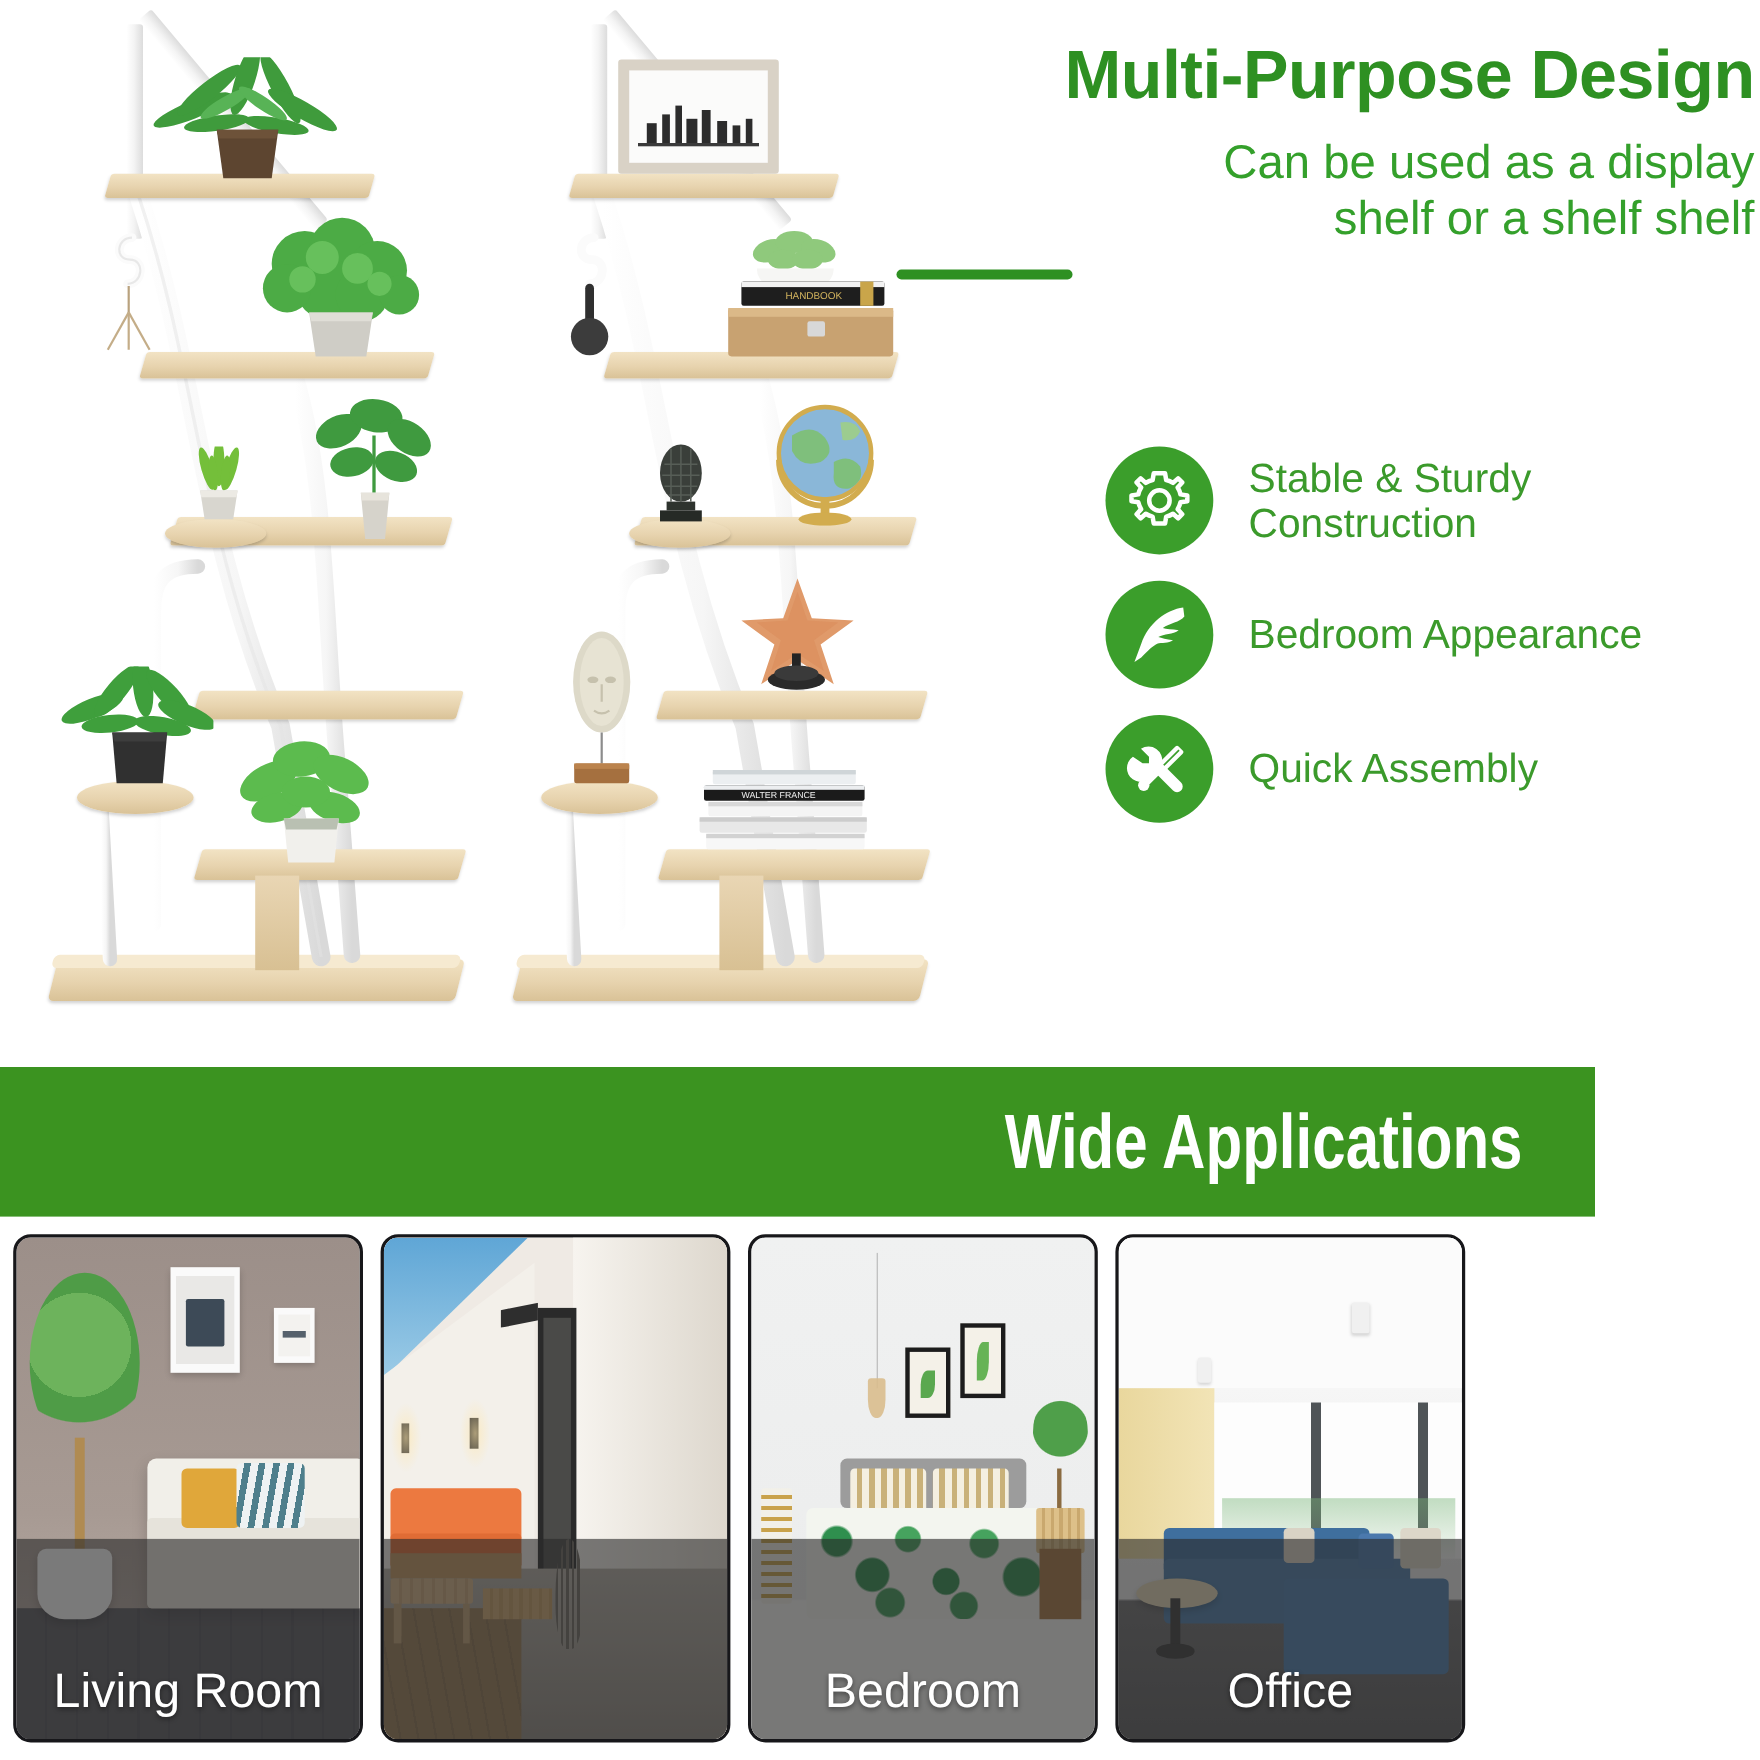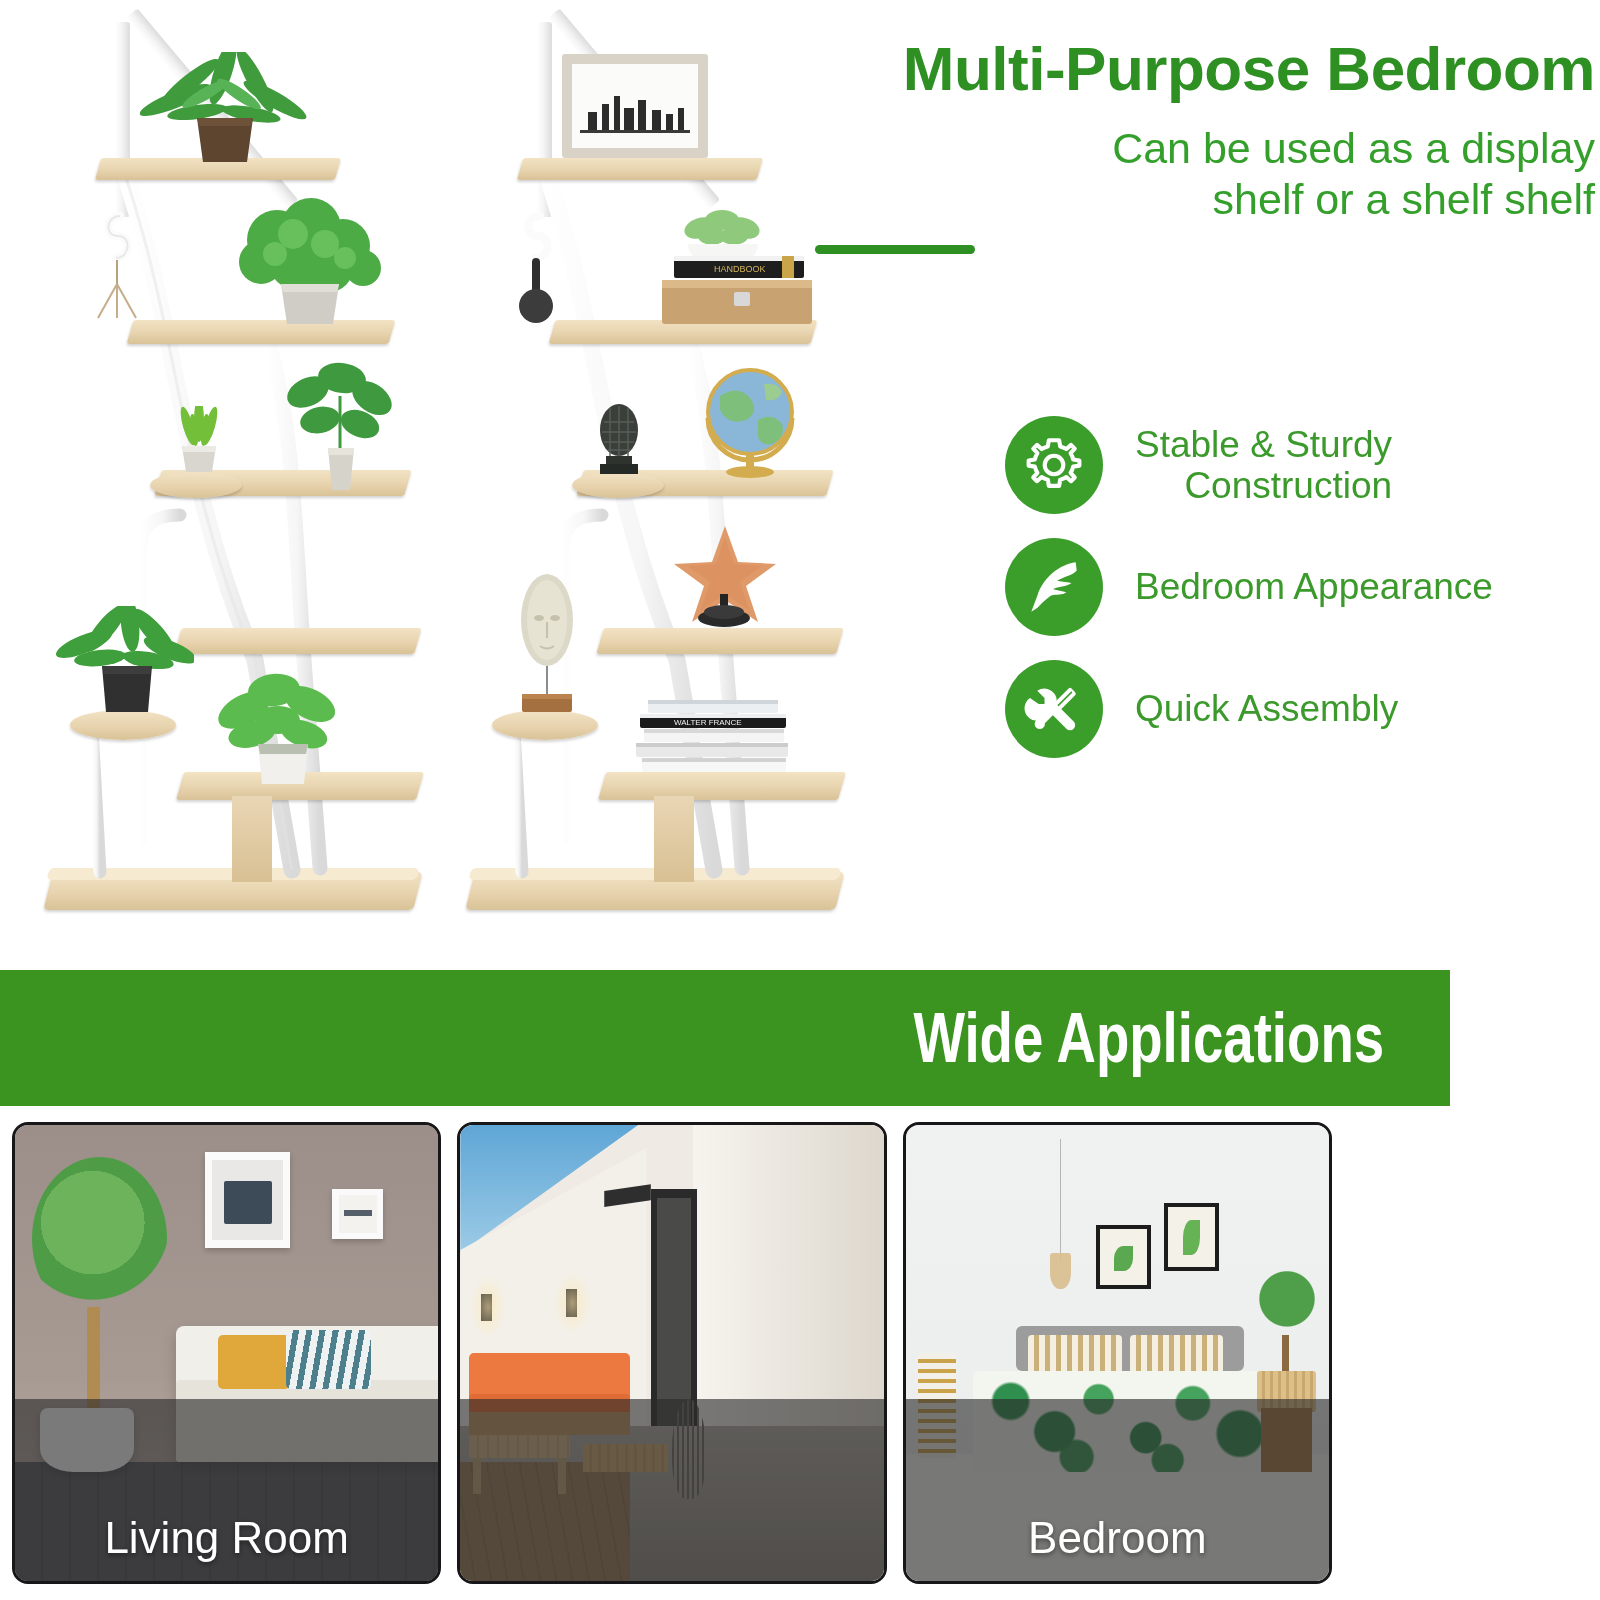--- a/index.html
+++ b/index.html
@@ -24,21 +24,21 @@
   #subtitle {
     margin-top: 22px; font-size: 43px; color: #34A02B;
     line-height: 1.18; text-align: right; font-weight: 400;
   }
   #title-divider {
     margin-top: 20px; margin-left: 60px;
     width: 160px; height: 9px; background:#2E9022; border-radius: 5px;
   }
 
   
-  #feature-list { position: absolute; left: 1005px; top: 415px; width: 590px; text-align: right; }
+  #feature-list { position: absolute; left: 1005px; top: 405px; width: 590px; }
   .feature-row { display:flex; align-items:center; margin-bottom: 22px; min-height: 100px; }
   .feature-badge {
     width: 98px; height: 98px; border-radius: 50%;
     background: #3B9E2B; flex: 0 0 98px;
     display:flex; align-items:center; justify-content:center;
   }
   .feature-badge svg { width: 66px; height: 66px; display:block; }
   .feature-label {
     margin-left: 32px; font-size: 37px; color: #3B9A2B;
     line-height: 1.12; font-weight: 400;
@@ -374,21 +374,21 @@
         <rect x="18" y="33" width="140" height="13" rx="2" fill="#f4f4f4"></rect>
         <rect x="18" y="33" width="140" height="4" fill="#d8d8d8"></rect>
         <rect x="10" y="47" width="152" height="14" rx="2" fill="#e8e8e8"></rect>
         <rect x="10" y="47" width="152" height="4" fill="#cccccc"></rect>
         <rect x="16" y="62" width="144" height="14" rx="2" fill="#f7f7f7"></rect>
         <rect x="16" y="62" width="144" height="4" fill="#d2d2d2"></rect>
       </svg>
     </div>
 
     <div id="headline-block">
-      <div id="main-title">Multi-Purpose Bedroom</div>
+      <div id="main-title">Multi-Purpose Design</div>
       <div id="subtitle">
         <div>Can be used as a display</div>
         <div>shelf or a shelf shelf</div>
       </div>
       <div id="title-divider"></div>
     </div>
 
     <div id="feature-list">
 
       <div class="feature-row">
@@ -579,15 +579,51 @@
                     background:repeating-linear-gradient(90deg,#ddc089 0 5px,#c9a86e 5px 8px);"></div>
         <div style="position:absolute;left:84%;top:62%;width:12%;height:14%;background:#a97842;"></div>
 
         <div style="position:absolute;left:3%;top:50%;width:9%;height:23%;border-radius:3px;
                     background:repeating-linear-gradient(180deg,#f2f0e8 0 6px,#c9a24a 6px 10px);"></div>
       </div>
       <div class="tile-overlay"></div>
       <div class="tile-label">Bedroom</div>
     </div>
 
+    <div class="tile">
+      <div class="tile-scene" style="background:linear-gradient(180deg,#fbfbfb 0%,#f6f6f6 30%,#e9e9e9 72%,#6f6f71 72.5%,#5c5c5e 100%);">
+
+        <div style="position:absolute;left:0;right:0;top:0;height:30%;background:#fbfbfb;"></div>
+        <div style="position:absolute;left:23%;top:24%;width:4%;height:5%;background:#f0f0f0;border-radius:2px;
+                    box-shadow:0 2px 3px rgba(0,0,0,.15);"></div>
+        <div style="position:absolute;left:68%;top:13%;width:5%;height:6%;background:#f0f0f0;border-radius:2px;
+                    box-shadow:0 2px 3px rgba(0,0,0,.15);"></div>
+
+        <div style="position:absolute;left:0;top:30%;width:28%;height:34%;
+                    background:linear-gradient(90deg,#e9d79d,#f2e4b6);"></div>
+
+        <div style="position:absolute;left:28%;top:33%;width:72%;height:31%;background:#fdfdfd;"></div>
+        <div style="position:absolute;left:28%;top:33%;width:72%;height:31%;
+                    background:repeating-linear-gradient(90deg,rgba(0,0,0,0) 0 88px,#4f5457 88px 97px);"></div>
+        <div style="position:absolute;left:30%;top:52%;width:68%;height:12%;
+                    background:linear-gradient(180deg,rgba(120,180,120,.45),rgba(200,220,190,.1));"></div>
+
+        <div style="position:absolute;left:13%;top:58%;width:60%;height:9%;background:#3f6f9e;
+                    border-radius:5px;"></div>
+        <div style="position:absolute;left:13%;top:64%;width:72%;height:13%;background:#4c7cab;
+                    border-radius:5px;"></div>
+        <div style="position:absolute;left:48%;top:68%;width:48%;height:19%;background:#4e7fb0;
+                    border-radius:5px;"></div>
+        <div style="position:absolute;left:48%;top:58%;width:9%;height:7%;background:#d9d3c5;border-radius:4px;"></div>
+        <div style="position:absolute;left:70%;top:59%;width:10%;height:7%;background:#4b79ad;border-radius:4px;"></div>
+        <div style="position:absolute;left:82%;top:58%;width:12%;height:8%;background:#ddd7c9;border-radius:4px;"></div>
+
+        <div style="position:absolute;left:5%;top:68%;width:24%;height:6%;background:#e4d8b8;
+                    border-radius:50%;box-shadow:0 3px 6px rgba(0,0,0,.2);"></div>
+        <div style="position:absolute;left:15%;top:72%;width:3%;height:10%;background:#3a3a3a;"></div>
+        <div style="position:absolute;left:11%;top:81%;width:11%;height:3%;background:#3a3a3a;border-radius:50%;"></div>
+      </div>
+      <div class="tile-overlay"></div>
+      <div class="tile-label">Office</div>
+    </div>
 
   </div>
 </div>
 
 </body></html>

